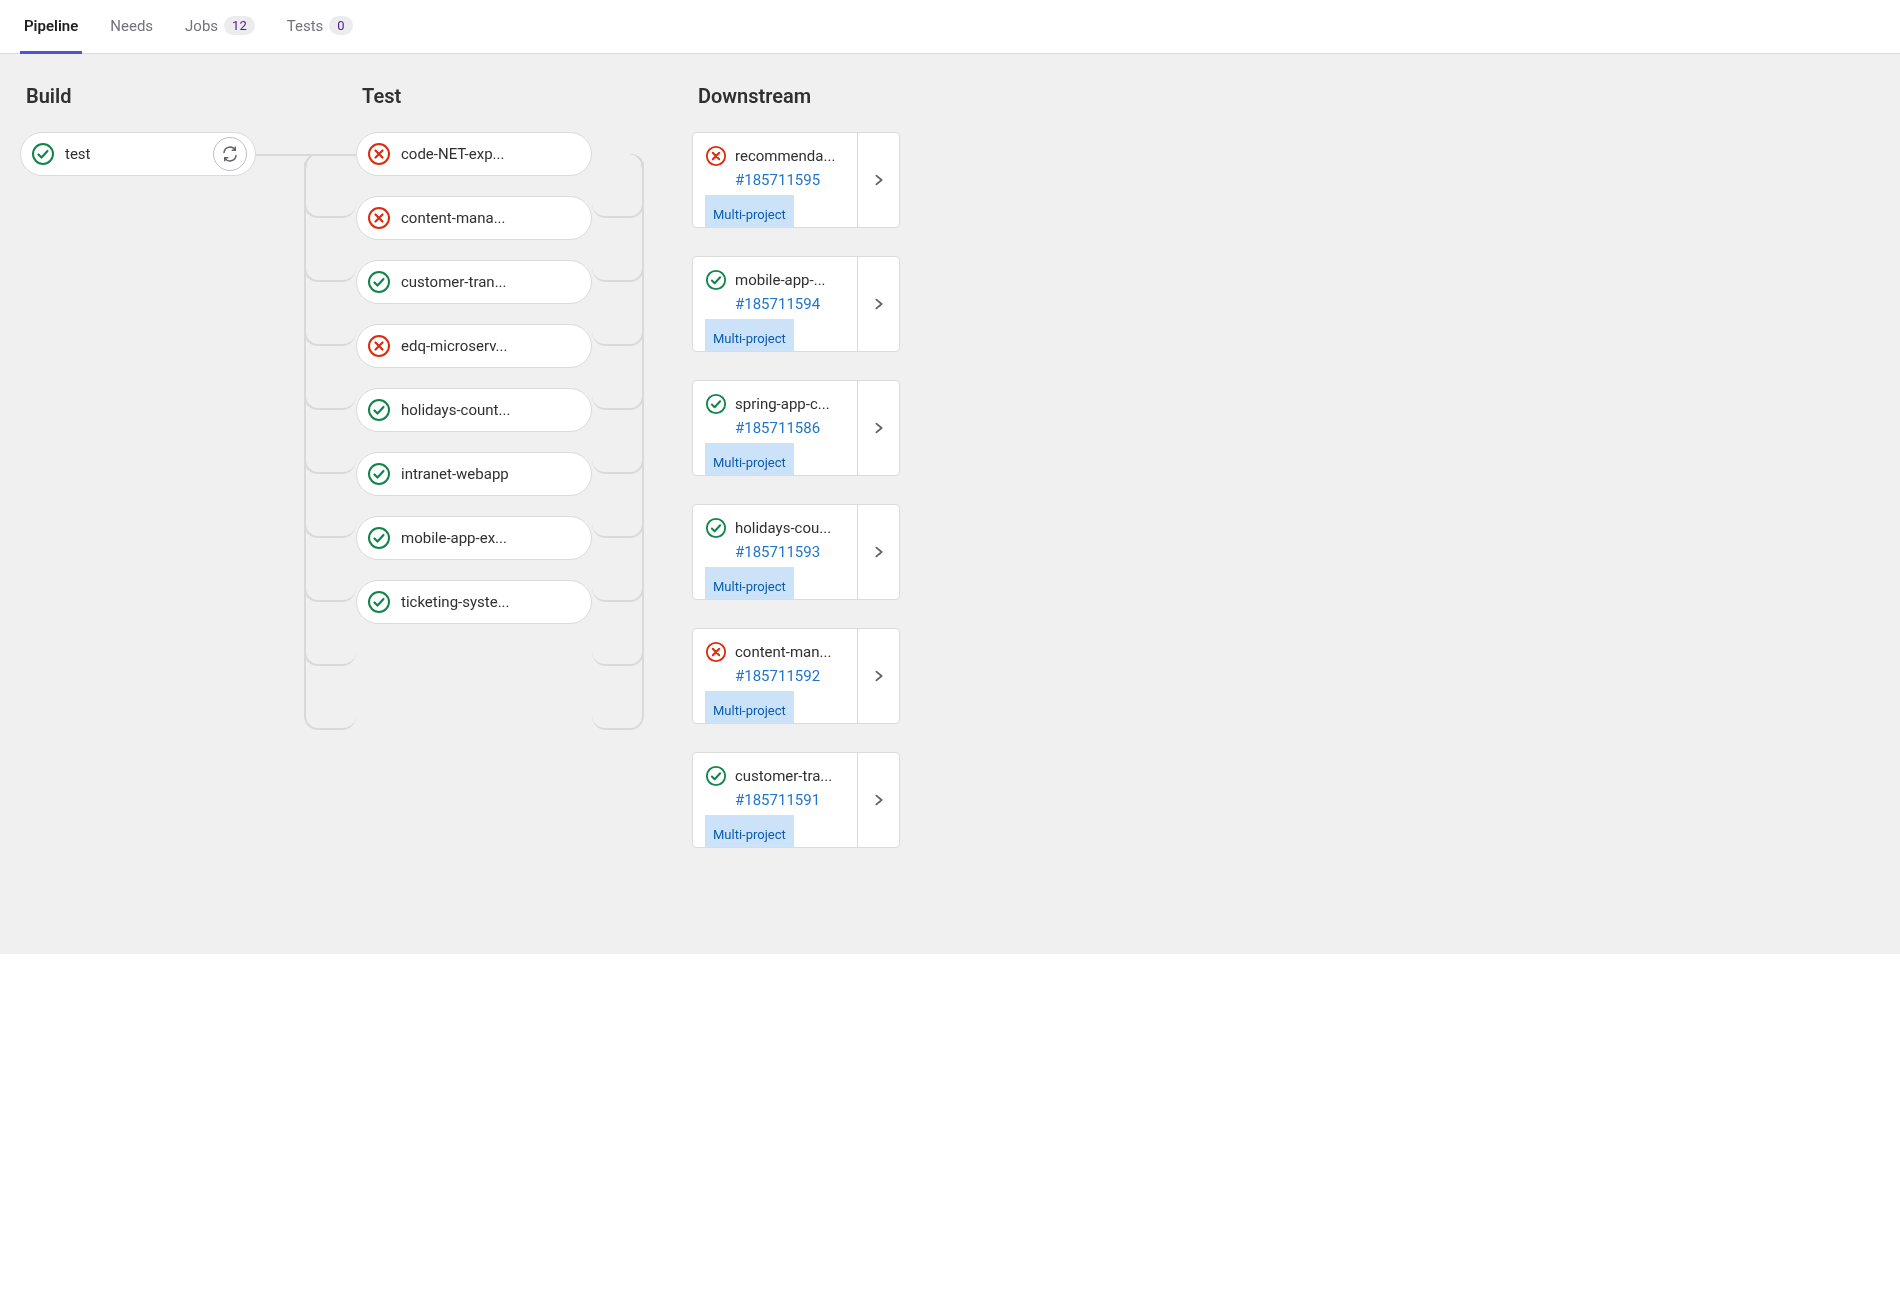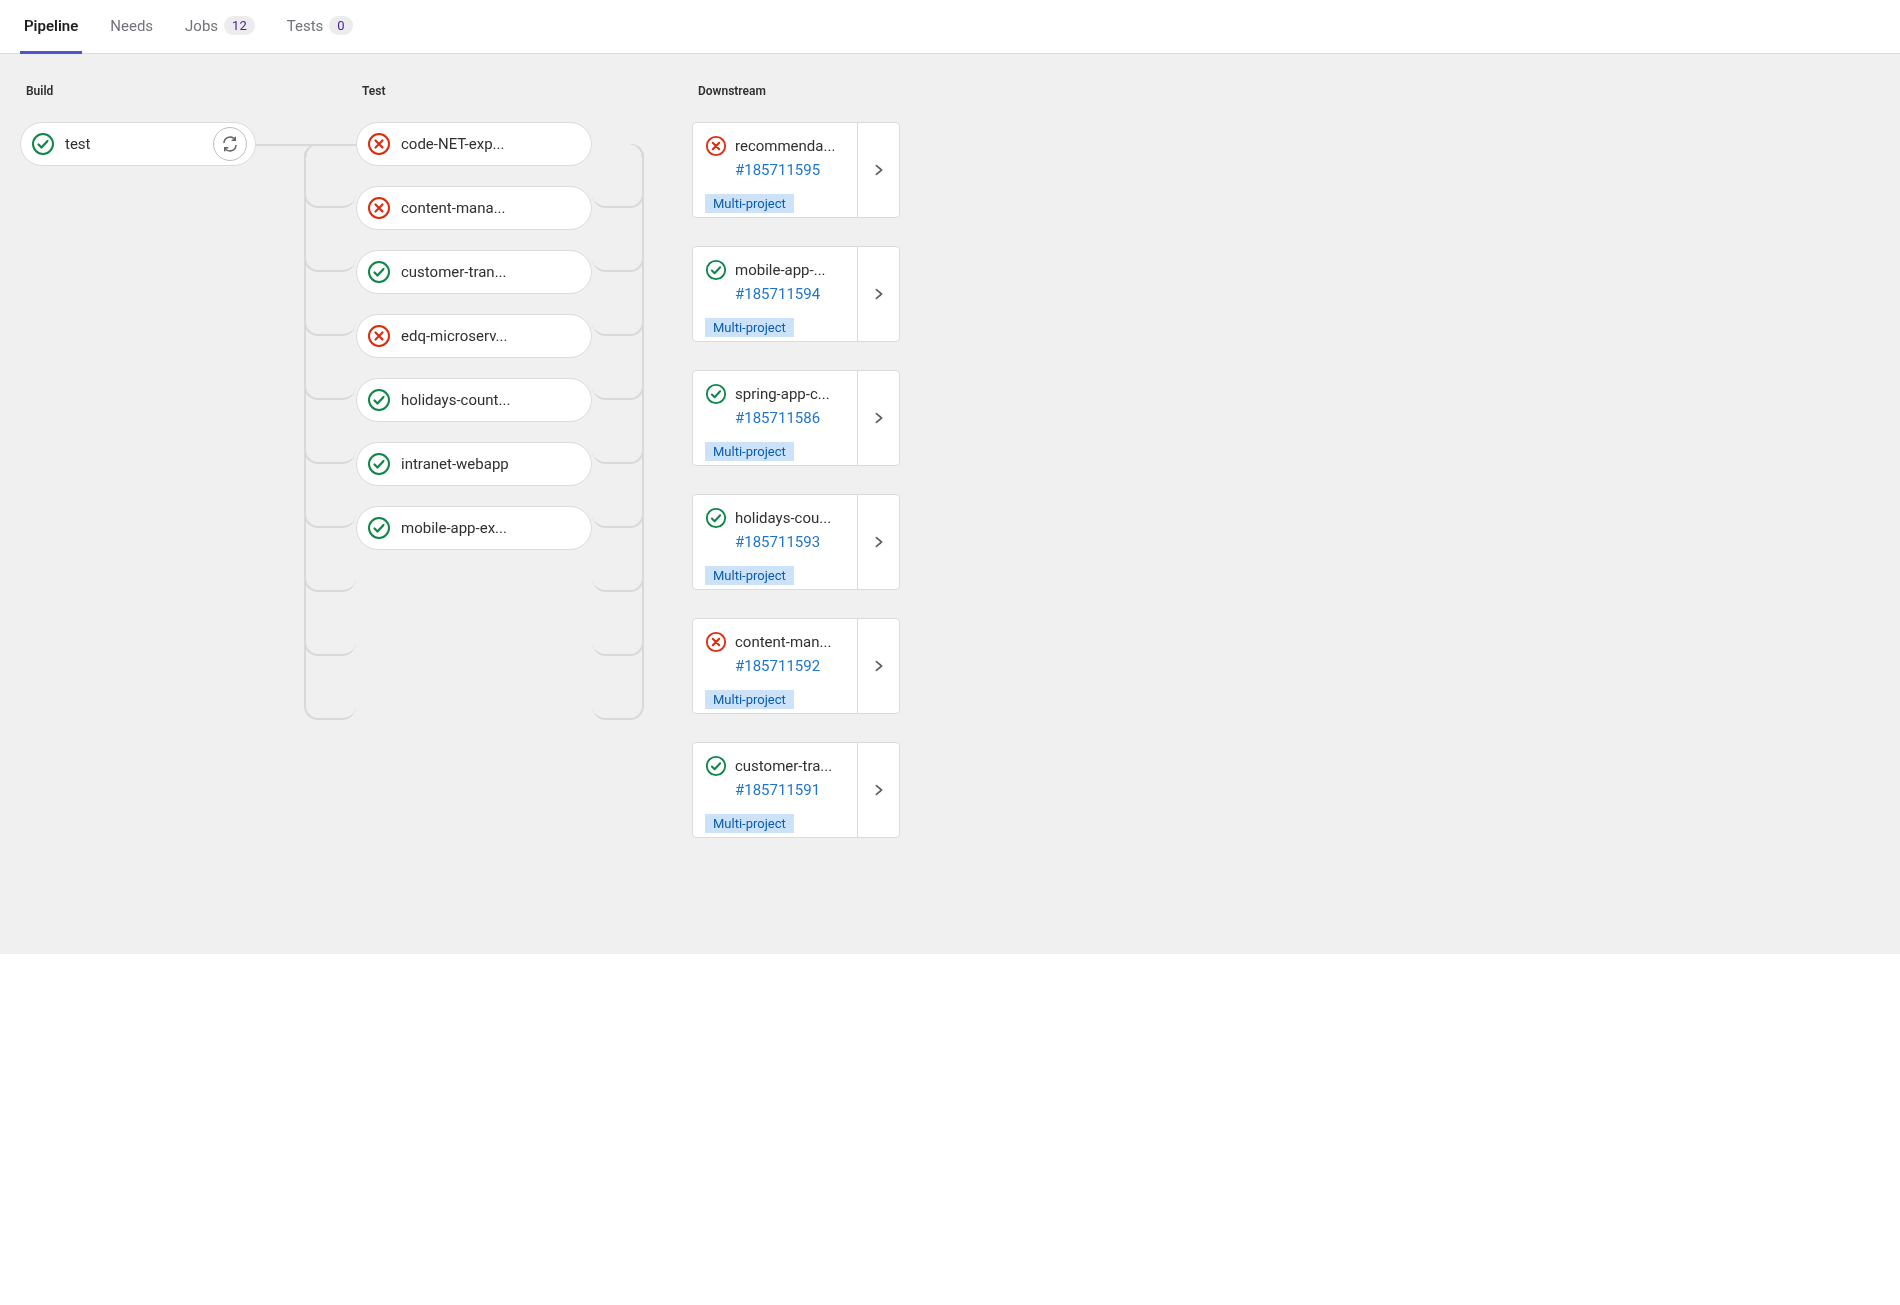--- a/index.html
+++ b/index.html
@@ -46,21 +46,21 @@
       display: flex;
       gap: 100px;
       min-height: 900px;
       position: relative;
     }
     .stage {
       display: flex;
       flex-direction: column;
     }
     .stage-title {
-      font-size: 12px;
+      font-size: 20px;
       font-weight: 600;
       color: #303030;
       margin: 0 0 24px 6px;
     }
     .stage-items {
       display: flex;
       flex-direction: column;
       gap: 20px;
       position: relative;
     }
@@ -139,24 +139,24 @@
     .downstream-id {
       font-size: 15px;
       color: #1f75cb;
       margin-left: 30px;
     }
     .downstream-badge {
       background: #cbe2f9;
       color: #0b5cad;
       font-size: 13px;
       border-radius: 0;
-      padding: 2px 8px;
+      padding: 12px 8px;
       width: fit-content;
       margin-left: 0;
-      margin-top: 11px;
+      margin-top: 2px;
     }
     .downstream-expand {
       width: 42px;
       border-left: 1px solid #dbdbdb;
       display: flex;
       align-items: center;
       justify-content: center;
       cursor: pointer;
     }
     .downstream-expand svg { width: 14px; height: 14px; color: #626168; }
@@ -271,20 +271,29 @@
           <span class="job-label">intranet-webapp</span>
         </div>
         <div class="job">
           <span class="job-icon">
             <svg class="status-svg" viewBox="0 0 24 24" fill="none">
               <circle cx="12" cy="12" r="10" stroke="#108548" stroke-width="2"></circle>
               <path d="M7.5 12.5 L10.5 15.5 L16.5 9" stroke="#108548" stroke-width="2.2" fill="none" stroke-linecap="round" stroke-linejoin="round"></path>
             </svg>
           </span>
           <span class="job-label">mobile-app-ex...</span>
+        </div>
+        <div class="job">
+          <span class="job-icon">
+            <svg class="status-svg" viewBox="0 0 24 24" fill="none">
+              <circle cx="12" cy="12" r="10" stroke="#108548" stroke-width="2"></circle>
+              <path d="M7.5 12.5 L10.5 15.5 L16.5 9" stroke="#108548" stroke-width="2.2" fill="none" stroke-linecap="round" stroke-linejoin="round"></path>
+            </svg>
+          </span>
+          <span class="job-label">ticketing-syste...</span>
         </div>
         <div style="position: absolute; left: -100px; top: 22px; width: 100px; height: 2px; background: rgb(217, 217, 220); z-index: 1;"></div>
         <div class="conn-left" style="left: -52px; top: 22px; width: 52px; height: 64px; border-top: none; border-right: none;"></div>
         <div class="conn-left" style="left: -52px; top: 22px; width: 52px; height: 128px; border-top: none; border-right: none;"></div>
         <div class="conn-left" style="left: -52px; top: 22px; width: 52px; height: 192px; border-top: none; border-right: none;"></div>
         <div class="conn-left" style="left: -52px; top: 22px; width: 52px; height: 256px; border-top: none; border-right: none;"></div>
         <div class="conn-left" style="left: -52px; top: 22px; width: 52px; height: 320px; border-top: none; border-right: none;"></div>
         <div class="conn-left" style="left: -52px; top: 22px; width: 52px; height: 384px; border-top: none; border-right: none;"></div>
         <div class="conn-left" style="left: -52px; top: 22px; width: 52px; height: 448px; border-top: none; border-right: none;"></div>
         <div class="conn-left" style="left: -52px; top: 22px; width: 52px; height: 512px; border-top: none; border-right: none;"></div>

